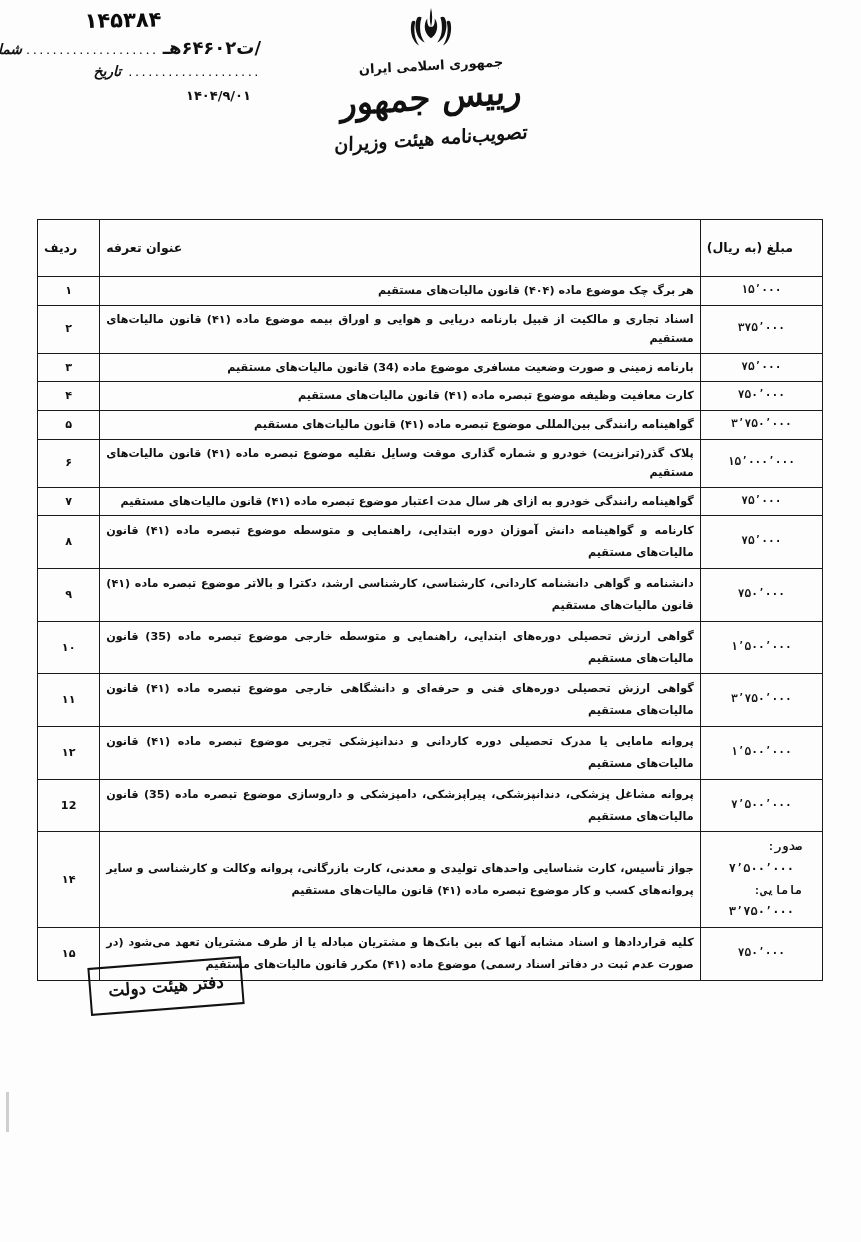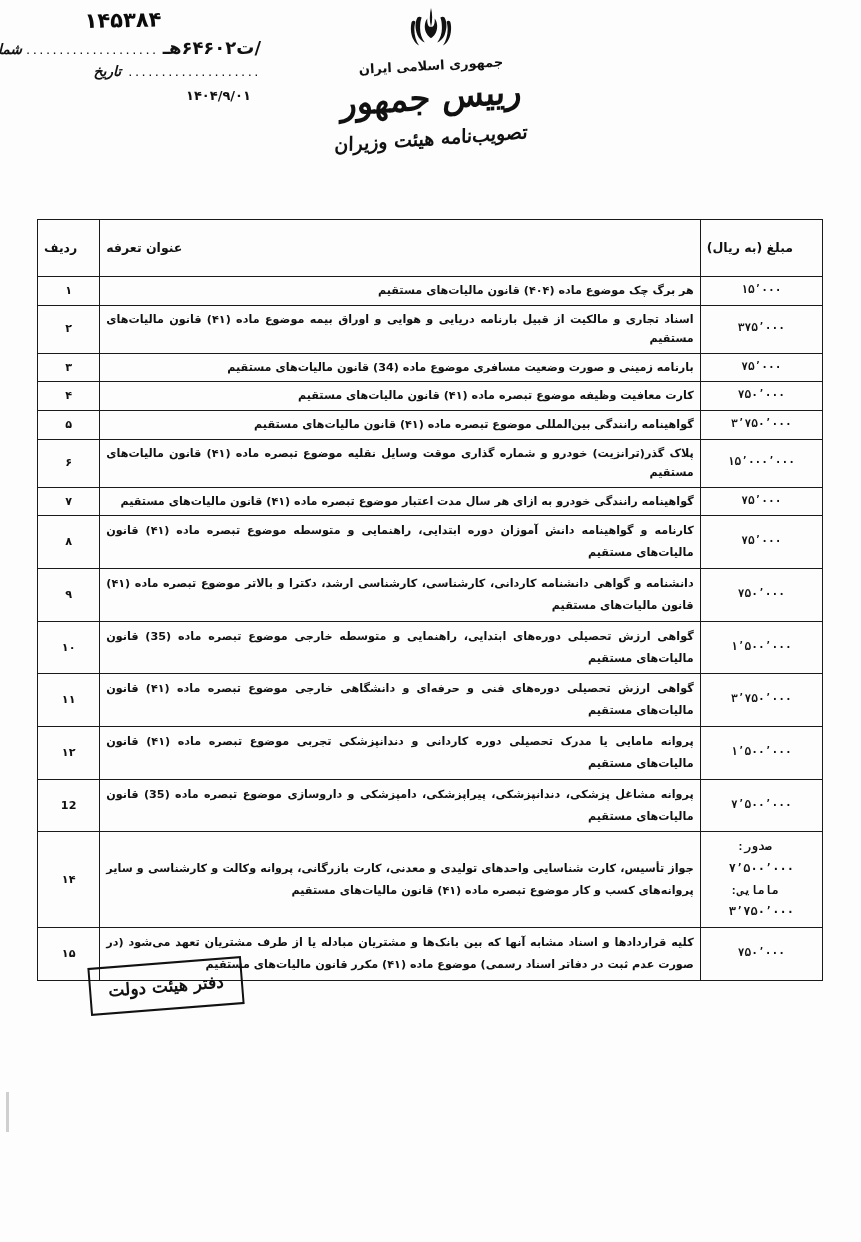--- a/index.html
+++ b/index.html
@@ -174,20 +174,21 @@
     letter-spacing: 0.6px;
     white-space: nowrap;
     font-family: Liberation Mono, monospace;
   }
   .amt-group {
     display: block;
     line-height: 1.85;
   }
   .amt-label {
     display: block;
+    text-align: right;
     padding-right: 14px;
     font-size: 11.5px;
   }
   .amt-number {
     display: block;
     text-align: center;
     font-size: 12px;
   }
 
   

